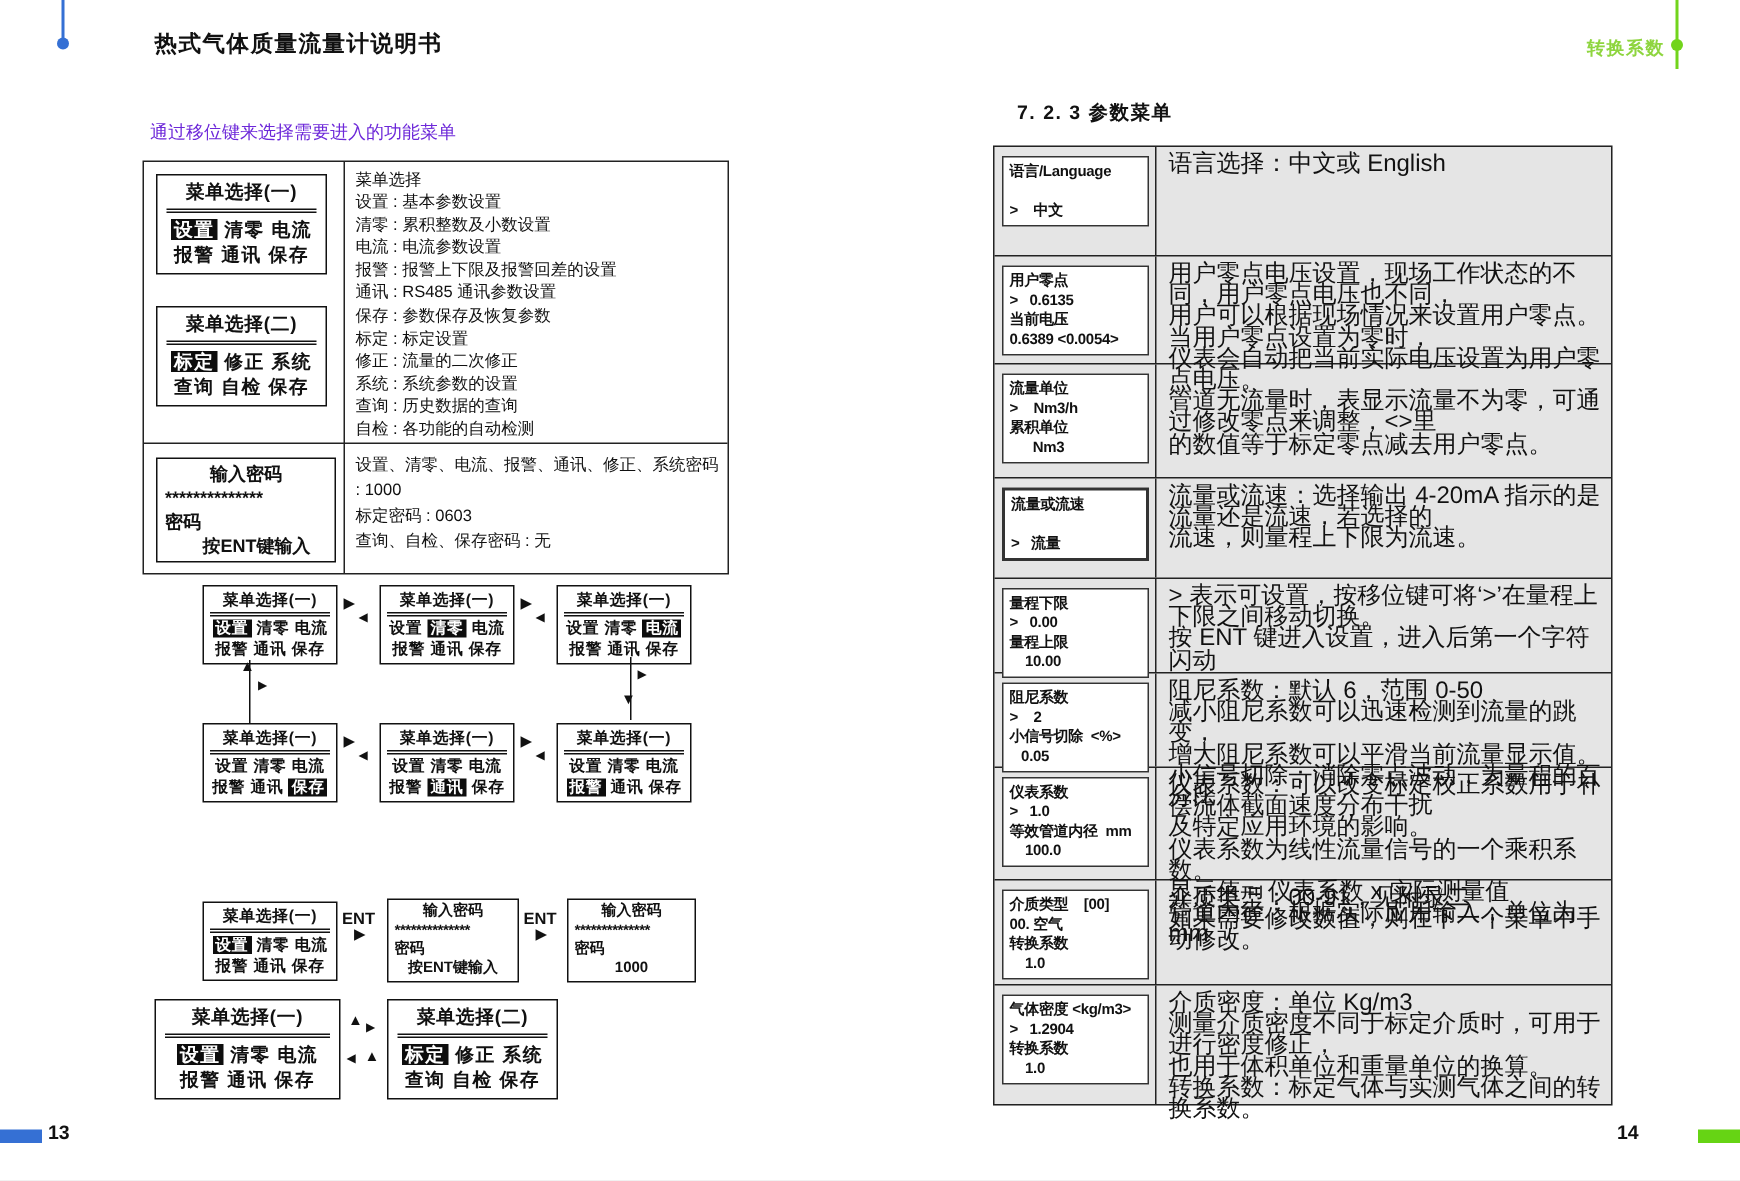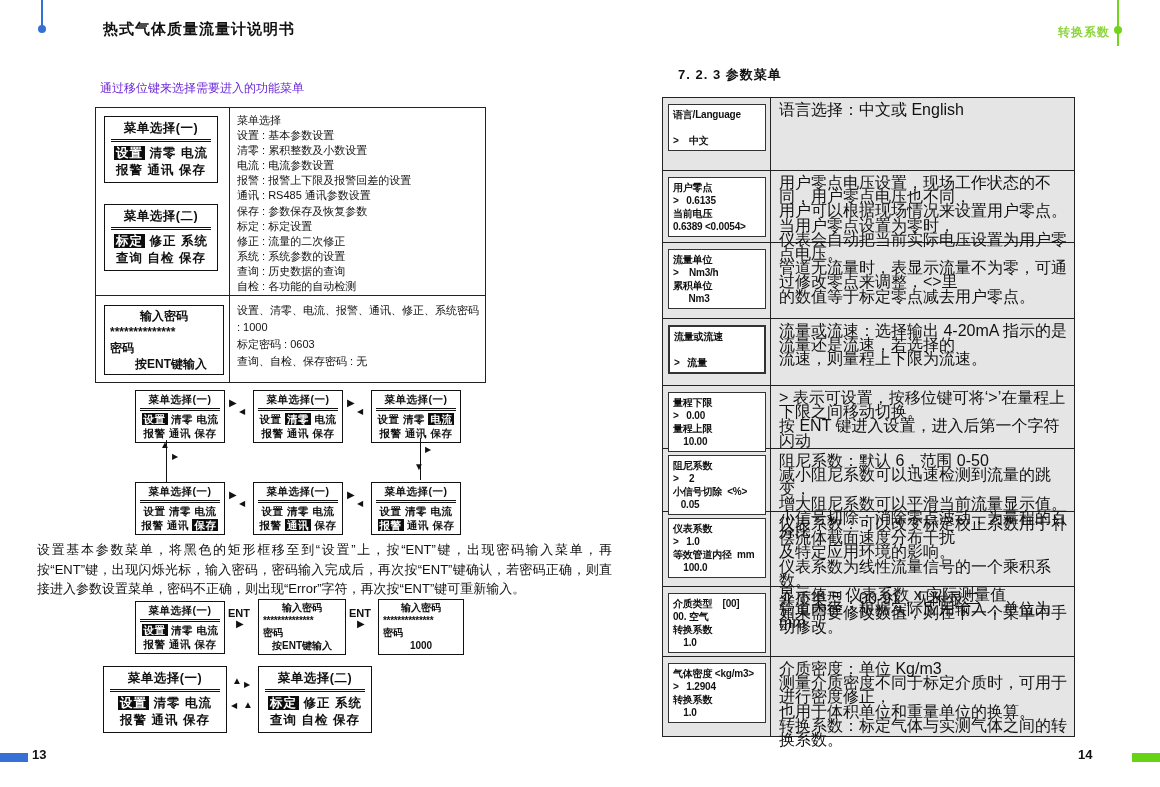--- a/index.html
+++ b/index.html
@@ -162,21 +162,20 @@
   <span class="ar-s" style="left:239px;top:500px;">◀</span>
   <span class="ar" style="left:347px;top:490px;">▶</span>
   <span class="ar-s" style="left:357px;top:500px;">◀</span>
   <div class="cline" style="left:166px;top:440px;height:42px;"></div>
   <span class="ar" style="left:160px;top:440px;">▲</span>
   <span class="ar-s" style="left:172px;top:453px;">▶</span>
   <div class="cline" style="left:420px;top:438px;height:42px;"></div>
   <span class="ar" style="left:414px;top:462px;">▼</span>
   <span class="ar-s" style="left:425px;top:446px;">▶</span>
 
-  <div class="abs para" style="left:37px;top:540px;width:575px;">设置基本参数菜单，将黑色的矩形框移至到“设置”上，按“ENT”键，出现密码输入菜单，再按“ENT”键，出现闪烁光标，输入密码，密码输入完成后，再次按“ENT”键确认，若密码正确，则直接进入参数设置菜单，密码不正确，则出现“Error”字符，再次按“ENT”键可重新输入。</div>
 
   <div class="flcd" style="left:135px;top:601px;width:90px;">
     <div class="tt">菜单选择(一)</div>
     <div class="mr"><span class="hl">设置</span> <span>清零</span> <span>电流</span></div>
     <div class="mr"><span>报警</span> <span>通讯</span> <span>保存</span></div>
   </div>
   <span class="entlbl" style="left:228px;top:607px;">ENT</span>
   <span class="ar" style="left:236px;top:619px;">▶</span>
   <div class="pfb" style="left:258px;top:599px;width:88px;">
     <div class="c">输入密码</div>

